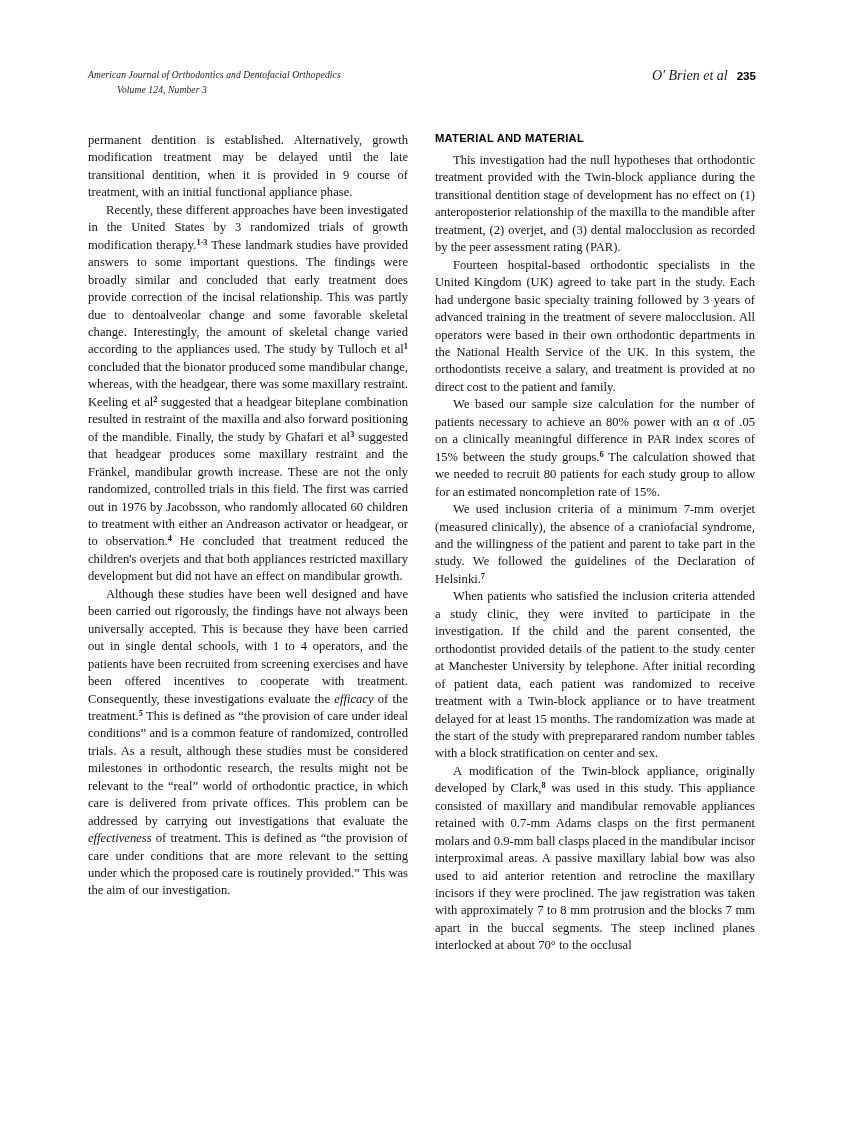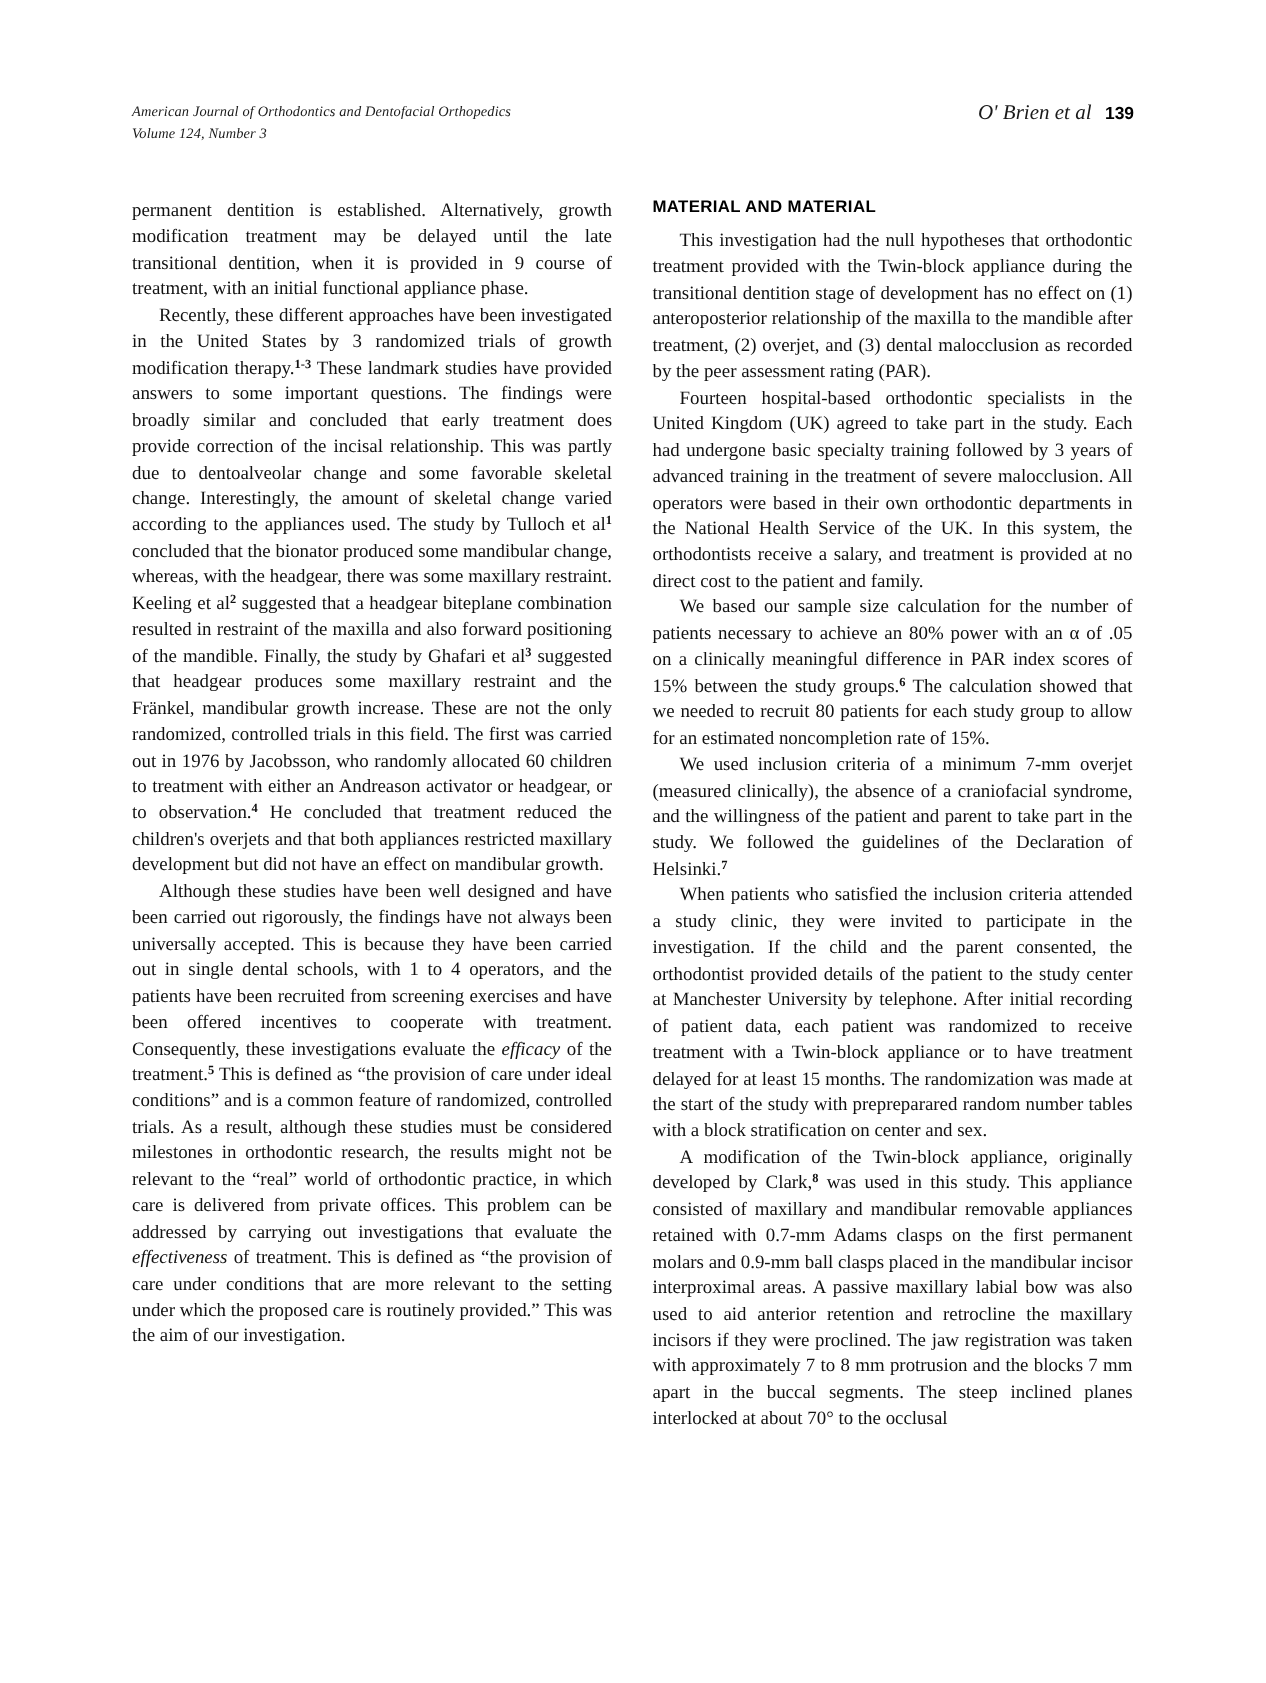--- a/index.html
+++ b/index.html
@@ -35,21 +35,21 @@
     align-items: flex-start;
   }
   .rh-left {
     font-family: "Liberation Serif", "DejaVu Serif", serif;
     font-style: italic;
     font-size: 9.6px;
     line-height: 14.5px;
     color: #1a1a1a;
     letter-spacing: 0.1px;
   }
-  .rh-left .line2 { display: block; }
+  .rh-left .line2 { display: block; margin-left: 29px; }
   .rh-right {
     display: flex;
     align-items: baseline;
     gap: 9px;
     white-space: nowrap;
   }
   .rh-authors {
     font-family: "Liberation Serif", "DejaVu Serif", serif;
     font-style: italic;
     font-size: 14px;
@@ -111,21 +111,21 @@
 
 <div class="page">
 
   <div class="runninghead">
     <div class="rh-left">
       <span>American Journal of Orthodontics and Dentofacial Orthopedics</span>
       <span class="line2">Volume 124, Number 3</span>
     </div>
     <div class="rh-right">
       <span class="rh-authors">O' Brien et al</span>
-      <span class="rh-pageno">139</span>
+      <span class="rh-pageno">235</span>
     </div>
   </div>
 
   <div class="columns">
 
     <div class="col">
       <p class="body-par no-indent">permanent dentition is established. Alternatively, growth modification treatment may be delayed until the late transitional dentition, when it is provided in 9 course of treatment, with an initial functional appliance phase.</p>
       <p class="body-par">Recently, these different approaches have been investigated in the United States by 3 randomized trials of growth modification therapy.<sup>1-3</sup> These landmark studies have provided answers to some important questions. The findings were broadly similar and concluded that early treatment does provide correction of the incisal relationship. This was partly due to dentoalveolar change and some favorable skeletal change. Interestingly, the amount of skeletal change varied according to the appliances used. The study by Tulloch et al<sup>1</sup> concluded that the bionator produced some mandibular change, whereas, with the headgear, there was some maxillary restraint. Keeling et al<sup>2</sup> suggested that a headgear biteplane combination resulted in restraint of the maxilla and also forward positioning of the mandible. Finally, the study by Ghafari et al<sup>3</sup> suggested that headgear produces some maxillary restraint and the Fränkel, mandibular growth increase. These are not the only randomized, controlled trials in this field. The first was carried out in 1976 by Jacobsson, who randomly allocated 60 children to treatment with either an Andreason activator or headgear, or to observation.<sup>4</sup> He concluded that treatment reduced the children's overjets and that both appliances restricted maxillary development but did not have an effect on mandibular growth.</p>
       <p class="body-par">Although these studies have been well designed and have been carried out rigorously, the findings have not always been universally accepted. This is because they have been carried out in single dental schools, with 1 to 4 operators, and the patients have been recruited from screening exercises and have been offered incentives to cooperate with treatment. Consequently, these investigations evaluate the <i>efficacy</i> of the treatment.<sup>5</sup> This is defined as “the provision of care under ideal conditions” and is a common feature of randomized, controlled trials. As a result, although these studies must be considered milestones in orthodontic research, the results might not be relevant to the “real” world of orthodontic practice, in which care is delivered from private offices. This problem can be addressed by carrying out investigations that evaluate the <i>effectiveness</i> of treatment. This is defined as “the provision of care under conditions that are more relevant to the setting under which the proposed care is routinely provided.” This was the aim of our investigation.</p>
     </div>

